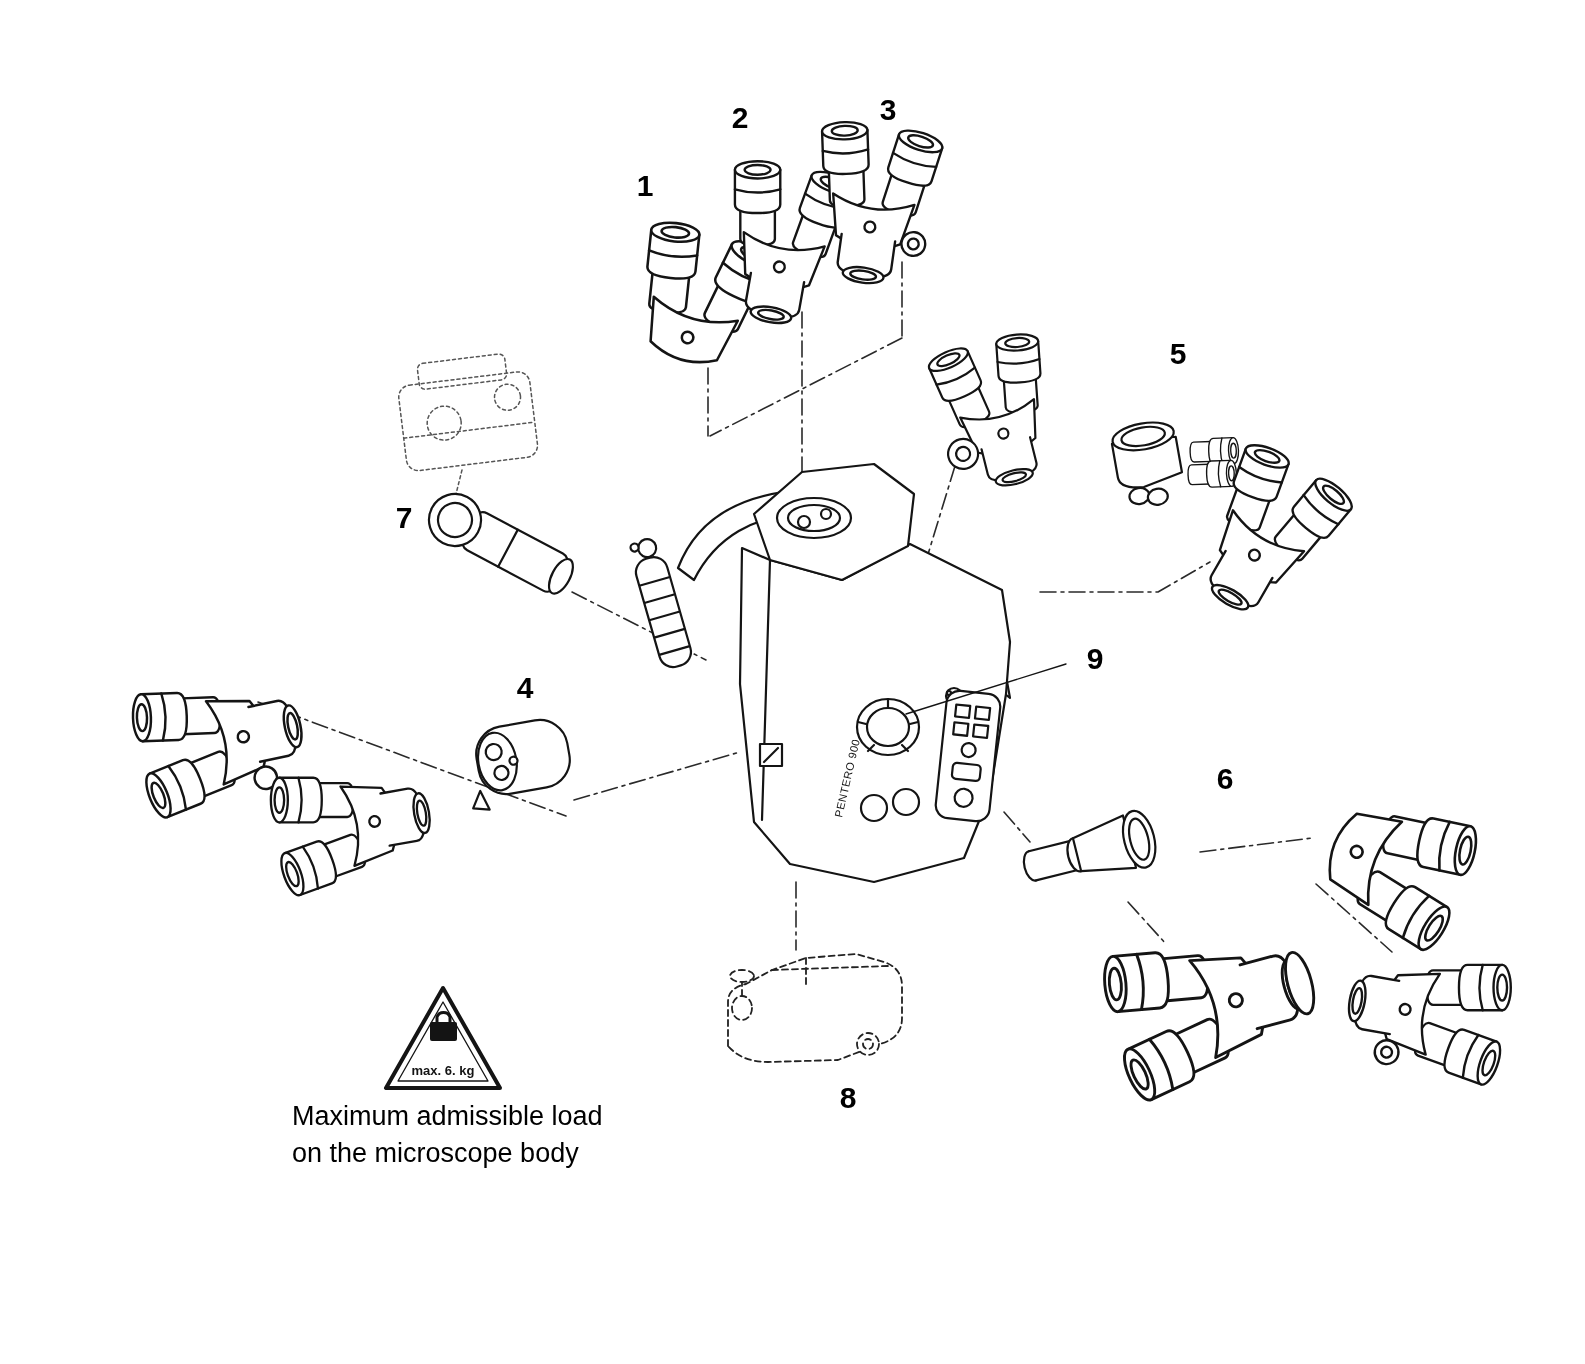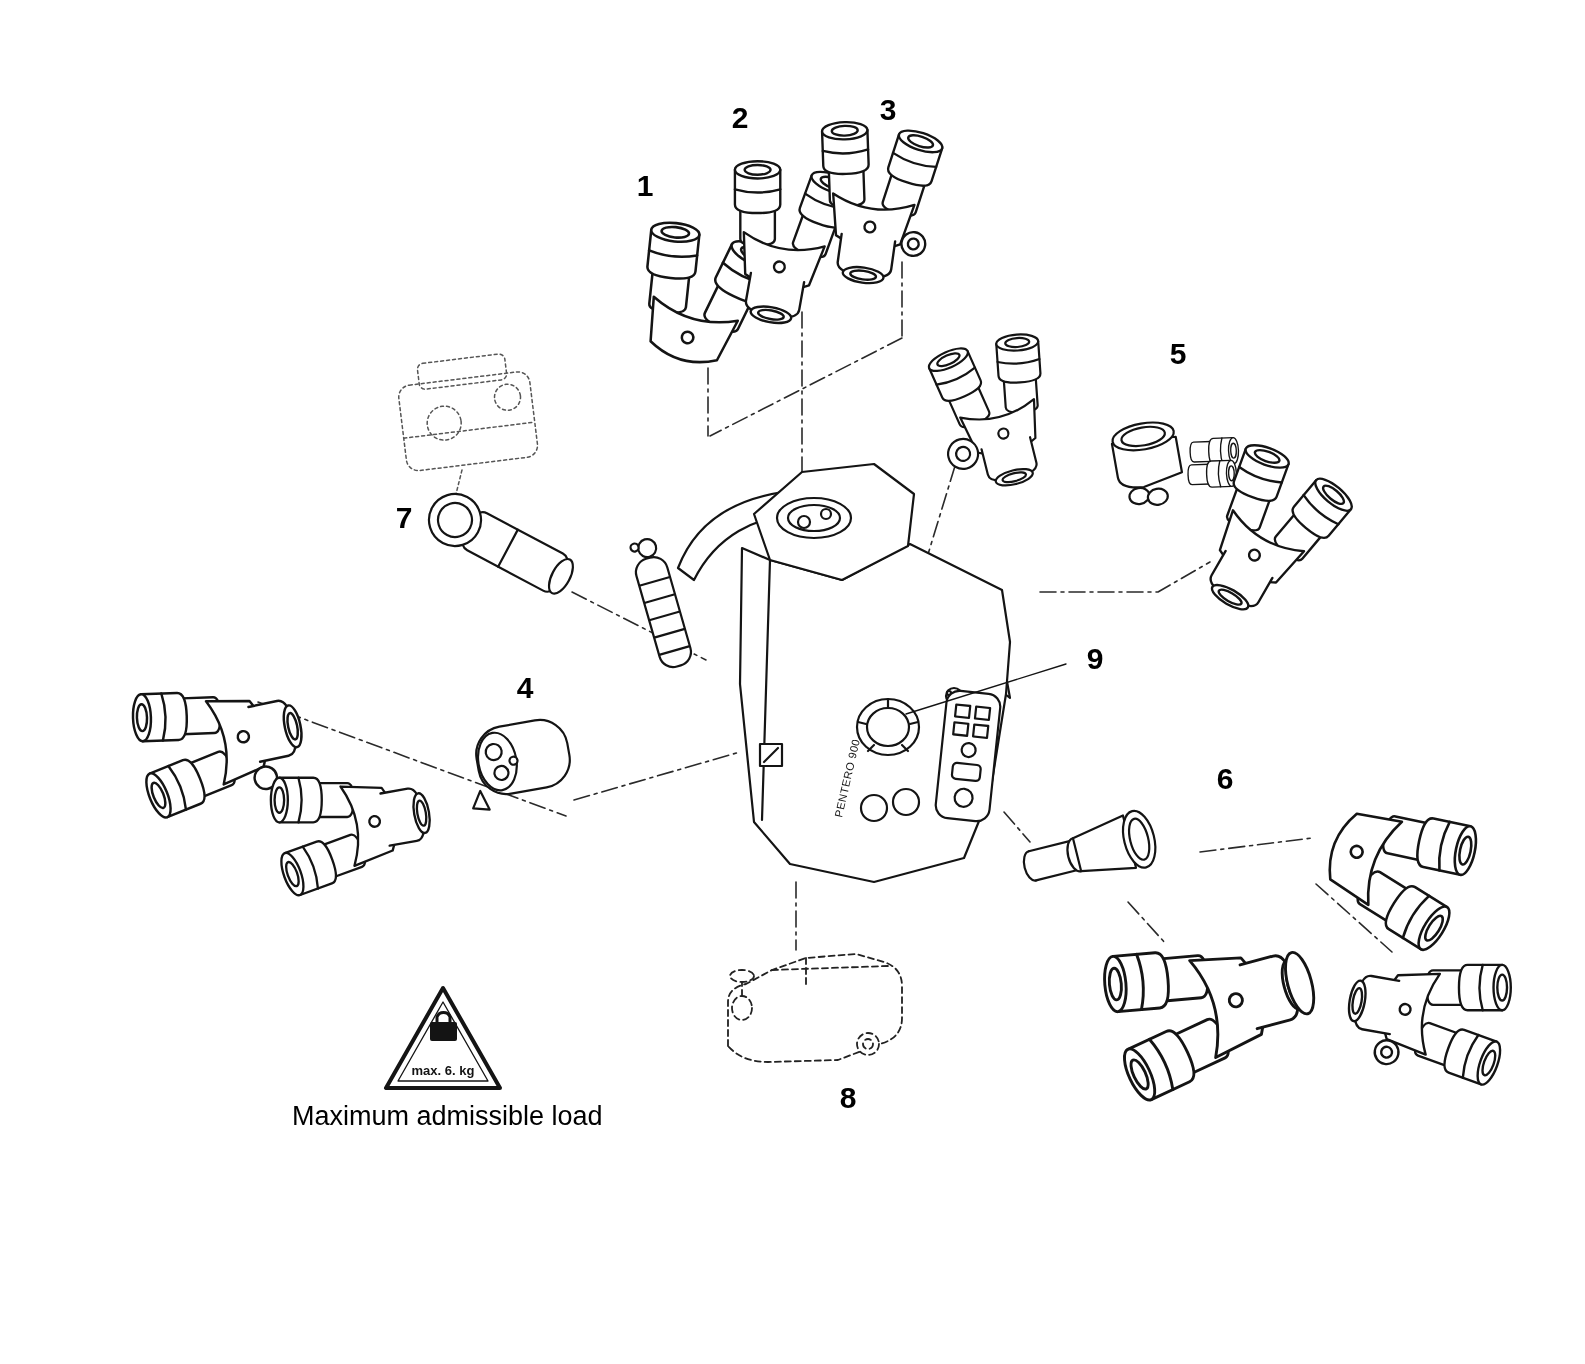--- a/index.html
+++ b/index.html
@@ -247,15 +247,16 @@
   <div class="part-num" style="left:888px;top:110px">3</div>
   <div class="part-num" style="left:525px;top:688px">4</div>
   <div class="part-num" style="left:1178px;top:354px">5</div>
   <div class="part-num" style="left:1225px;top:779px">6</div>
   <div class="part-num" style="left:404px;top:518px">7</div>
   <div class="part-num" style="left:848px;top:1098px">8</div>
   <div class="part-num" style="left:1095px;top:659px">9</div>
 
   <div class="caption">
     <div>Maximum admissible load</div>
+    <div>on the microscope body</div>
   </div>
 
 </div>
 
 </body></html>

